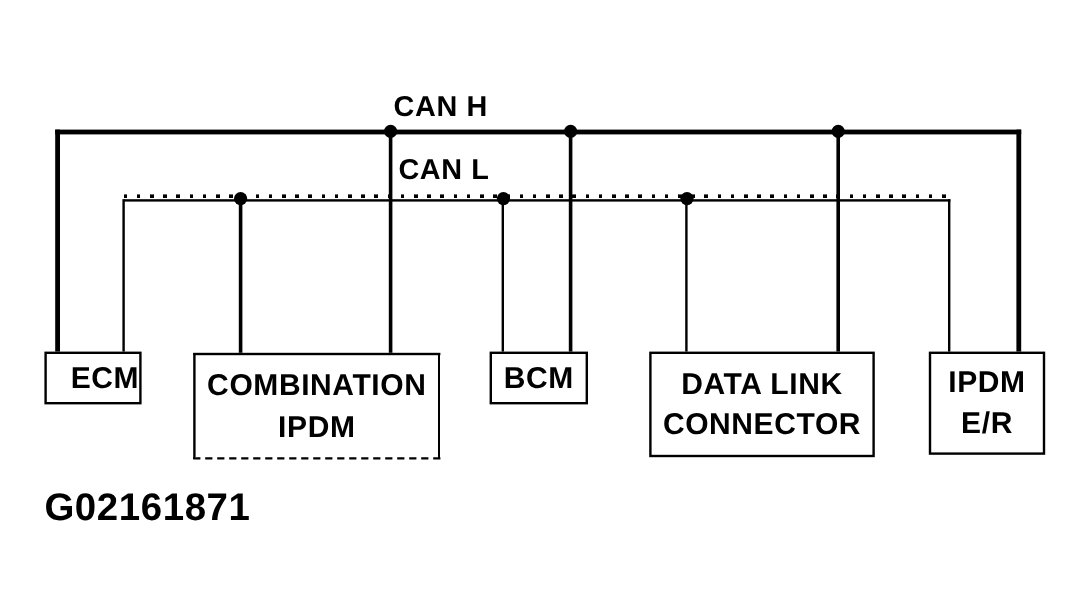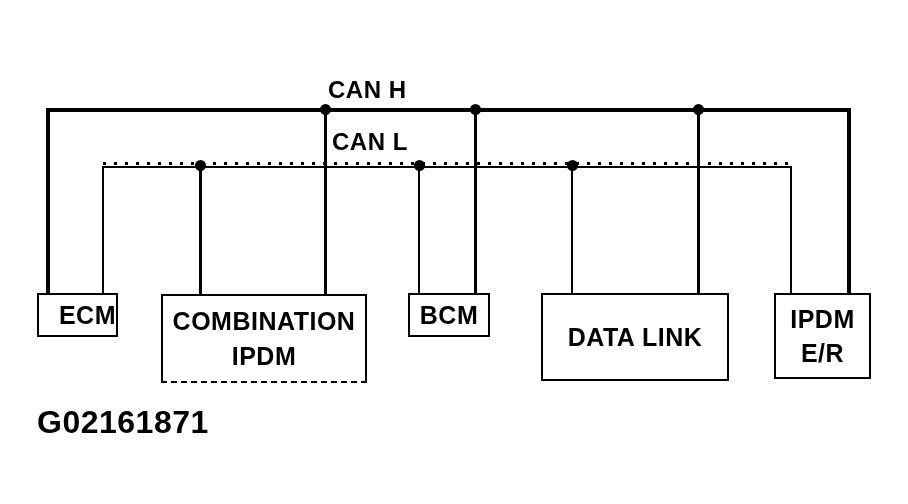--- a/index.html
+++ b/index.html
@@ -118,20 +118,21 @@
     <span>COMBINATION</span>
     <span>IPDM</span>
   </div>
 
   <div class="abs node-box" style="left:408px; top:293px; width:82px; height:44px;">
     <span>BCM</span>
   </div>
 
   <div class="abs node-box" style="left:541px; top:293px; width:188px; height:88px;">
     <span>DATA LINK</span>
+    <span>CONNECTOR</span>
   </div>
 
   <div class="abs node-box" style="left:774px; top:293px; width:97px; height:86px;">
     <span>IPDM</span>
     <span>E/R</span>
   </div>
 
   <div class="abs figure-id" style="left:37px; top:404px;">G02161871</div>
 
 </div>

